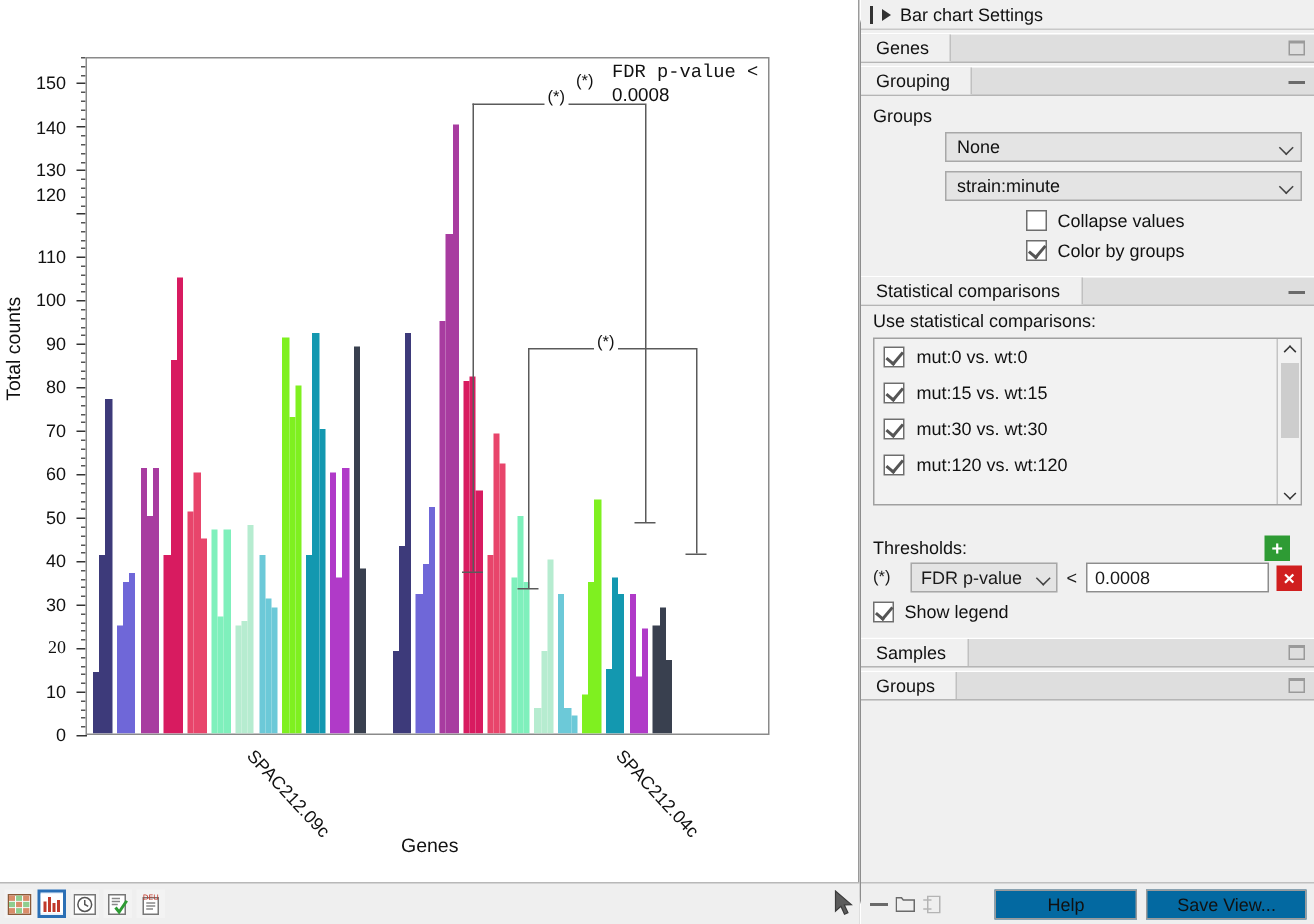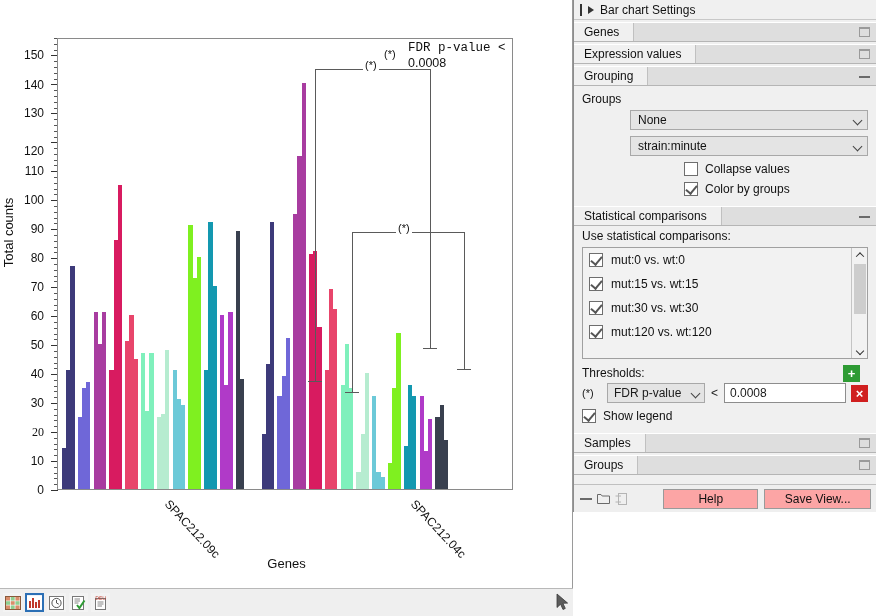--- a/index.html
+++ b/index.html
@@ -83,23 +83,24 @@
   .tb-icon {
     width:19px; height:19px; border:1px solid transparent;
     display:flex; align-items:center; justify-content:center;
     background:#f3f3f3;
   }
   .tb-icon.sel { border:2px solid #2b6fb5; background:#eaf2fb; }
   .cursor-arrow { position:absolute; left:556px; top:593px; width:14px; height:18px; }
 
   
   .side {
-    width:303px; height:512px; background:#f0f0f0;
+    width:303px; height:616px; background:#f0f0f0;
     position:relative; font-size:12px;
     border-left:1px solid #8d8d8d;
+    border-radius:19px;
   }
   .side-title {
     height:20px; display:flex; align-items:center; gap:6px;
     padding-left:6px; background:#f0f0f0; border-bottom:1px solid #c8c8c8;
     font-size:12px; color:#111;
   }
   .tri { width:0;height:0;border-left:6px solid #333;border-top:4px solid transparent;border-bottom:4px solid transparent; }
   .vbar { width:2px; height:12px; background:#333; }
 
   .section-head {
@@ -179,21 +180,21 @@
     font-weight:bold; color:#fff; font-size:13px; line-height:1; flex:0 0 auto; }
   .head-plus { position:absolute; right:8px; top:-1px; }
 
   .side-bottom {
     position:absolute; left:0; bottom:0; width:303px; height:28px;
     background:#efefef; border-top:1px solid #c0c0c0;
     display:flex; align-items:center; padding:0 6px; gap:6px;
   }
   .sb-icons { display:flex; align-items:center; gap:5px; width:82px; }
   .btn {
-    height:20px; border:1px solid #9a9a9a; background:#fca5a5;
+    height:20px; border:1px solid #9a9a9a; background:#0369a1;
     display:flex; align-items:center; justify-content:center;
     font-size:12px; color:#111; padding:0 10px;
   }
   .btn.help { width:100px; }
   .btn.save { width:112px; }
 </style>
 </head>
 <body>
 
 <div id="root">
@@ -286,21 +287,21 @@
           <div class="ytick-label" style="top: 402.051px; font-family: Liberation Serif, serif;">20</div>
           <div class="ytick-label" style="top: 373.077px;">30</div>
           <div class="ytick-label" style="top: 344.103px;">40</div>
           <div class="ytick-label" style="top: 315.128px;">50</div>
           <div class="ytick-label" style="top: 286.154px;">60</div>
           <div class="ytick-label" style="top: 257.179px;">70</div>
           <div class="ytick-label" style="top: 228.205px;">80</div>
           <div class="ytick-label" style="top: 199.231px;">90</div>
           <div class="ytick-label" style="top: 170.256px;">100</div>
           <div class="ytick-label" style="top: 141.282px;">110</div>
-          <div class="ytick-label" style="top: 121px;">120</div>
+          <div class="ytick-label" style="top: 100px;">120</div>
           <div class="ytick-label" style="top: 83.3333px;">130</div>
           <div class="ytick-label" style="top: 55px;">140</div>
           <div class="ytick-label" style="top: 25.3846px;">150</div>
         </div>
       <div class="ylabel">Total counts</div>
 
       <div class="plot-frame">
         <div class="bars" id="bars">
             <div class="bar" style="left: 4px; width: 4.2px; height: 40.5641px; background: rgb(61, 58, 122);"></div>
             <div class="bar" style="left: 8.2px; width: 4.2px; height: 118.795px; background: rgb(61, 58, 122);"></div>
@@ -466,26 +467,20 @@
       <span>Bar chart Settings</span>
     </div>
 
     <div class="section-head">
       <div class="tabname">Genes</div>
       <div class="filler">
           <span class="sec-btn maximize"></span>
         </div>
     </div>
 
-    <div class="section-head">
-      <div class="tabname">Expression values</div>
-      <div class="filler">
-          <span class="sec-btn maximize"></span>
-        </div>
-    </div>
 
     <div class="section-head">
       <div class="tabname">Grouping</div>
       <div class="filler">
           <span class="sec-btn minimize"></span>
         </div>
     </div>
     <div class="sec-body">
       <div class="lbl">Groups</div>
       <div class="combo" style="margin-left:48px;">
@@ -538,21 +533,21 @@
           <div class="sarrow up">
               <i></i>
             </div>
           <div class="sthumb"></div>
           <div class="sarrow dn">
               <i></i>
             </div>
         </div>
       </div>
 
-      <div style="position:relative; margin-top:7px;">
+      <div style="position:relative; margin-top:21px;">
         <span class="lbl">Thresholds:</span>
         <span class="btn-sq head-plus" style="background:#2e9b34;">+</span>
       </div>
 
       <div class="thr-row">
         <span class="thr-star">(*)</span>
         <span class="thr-combo">
           <span>FDR p-value</span>
           <span class="chev"></span>
         </span>

